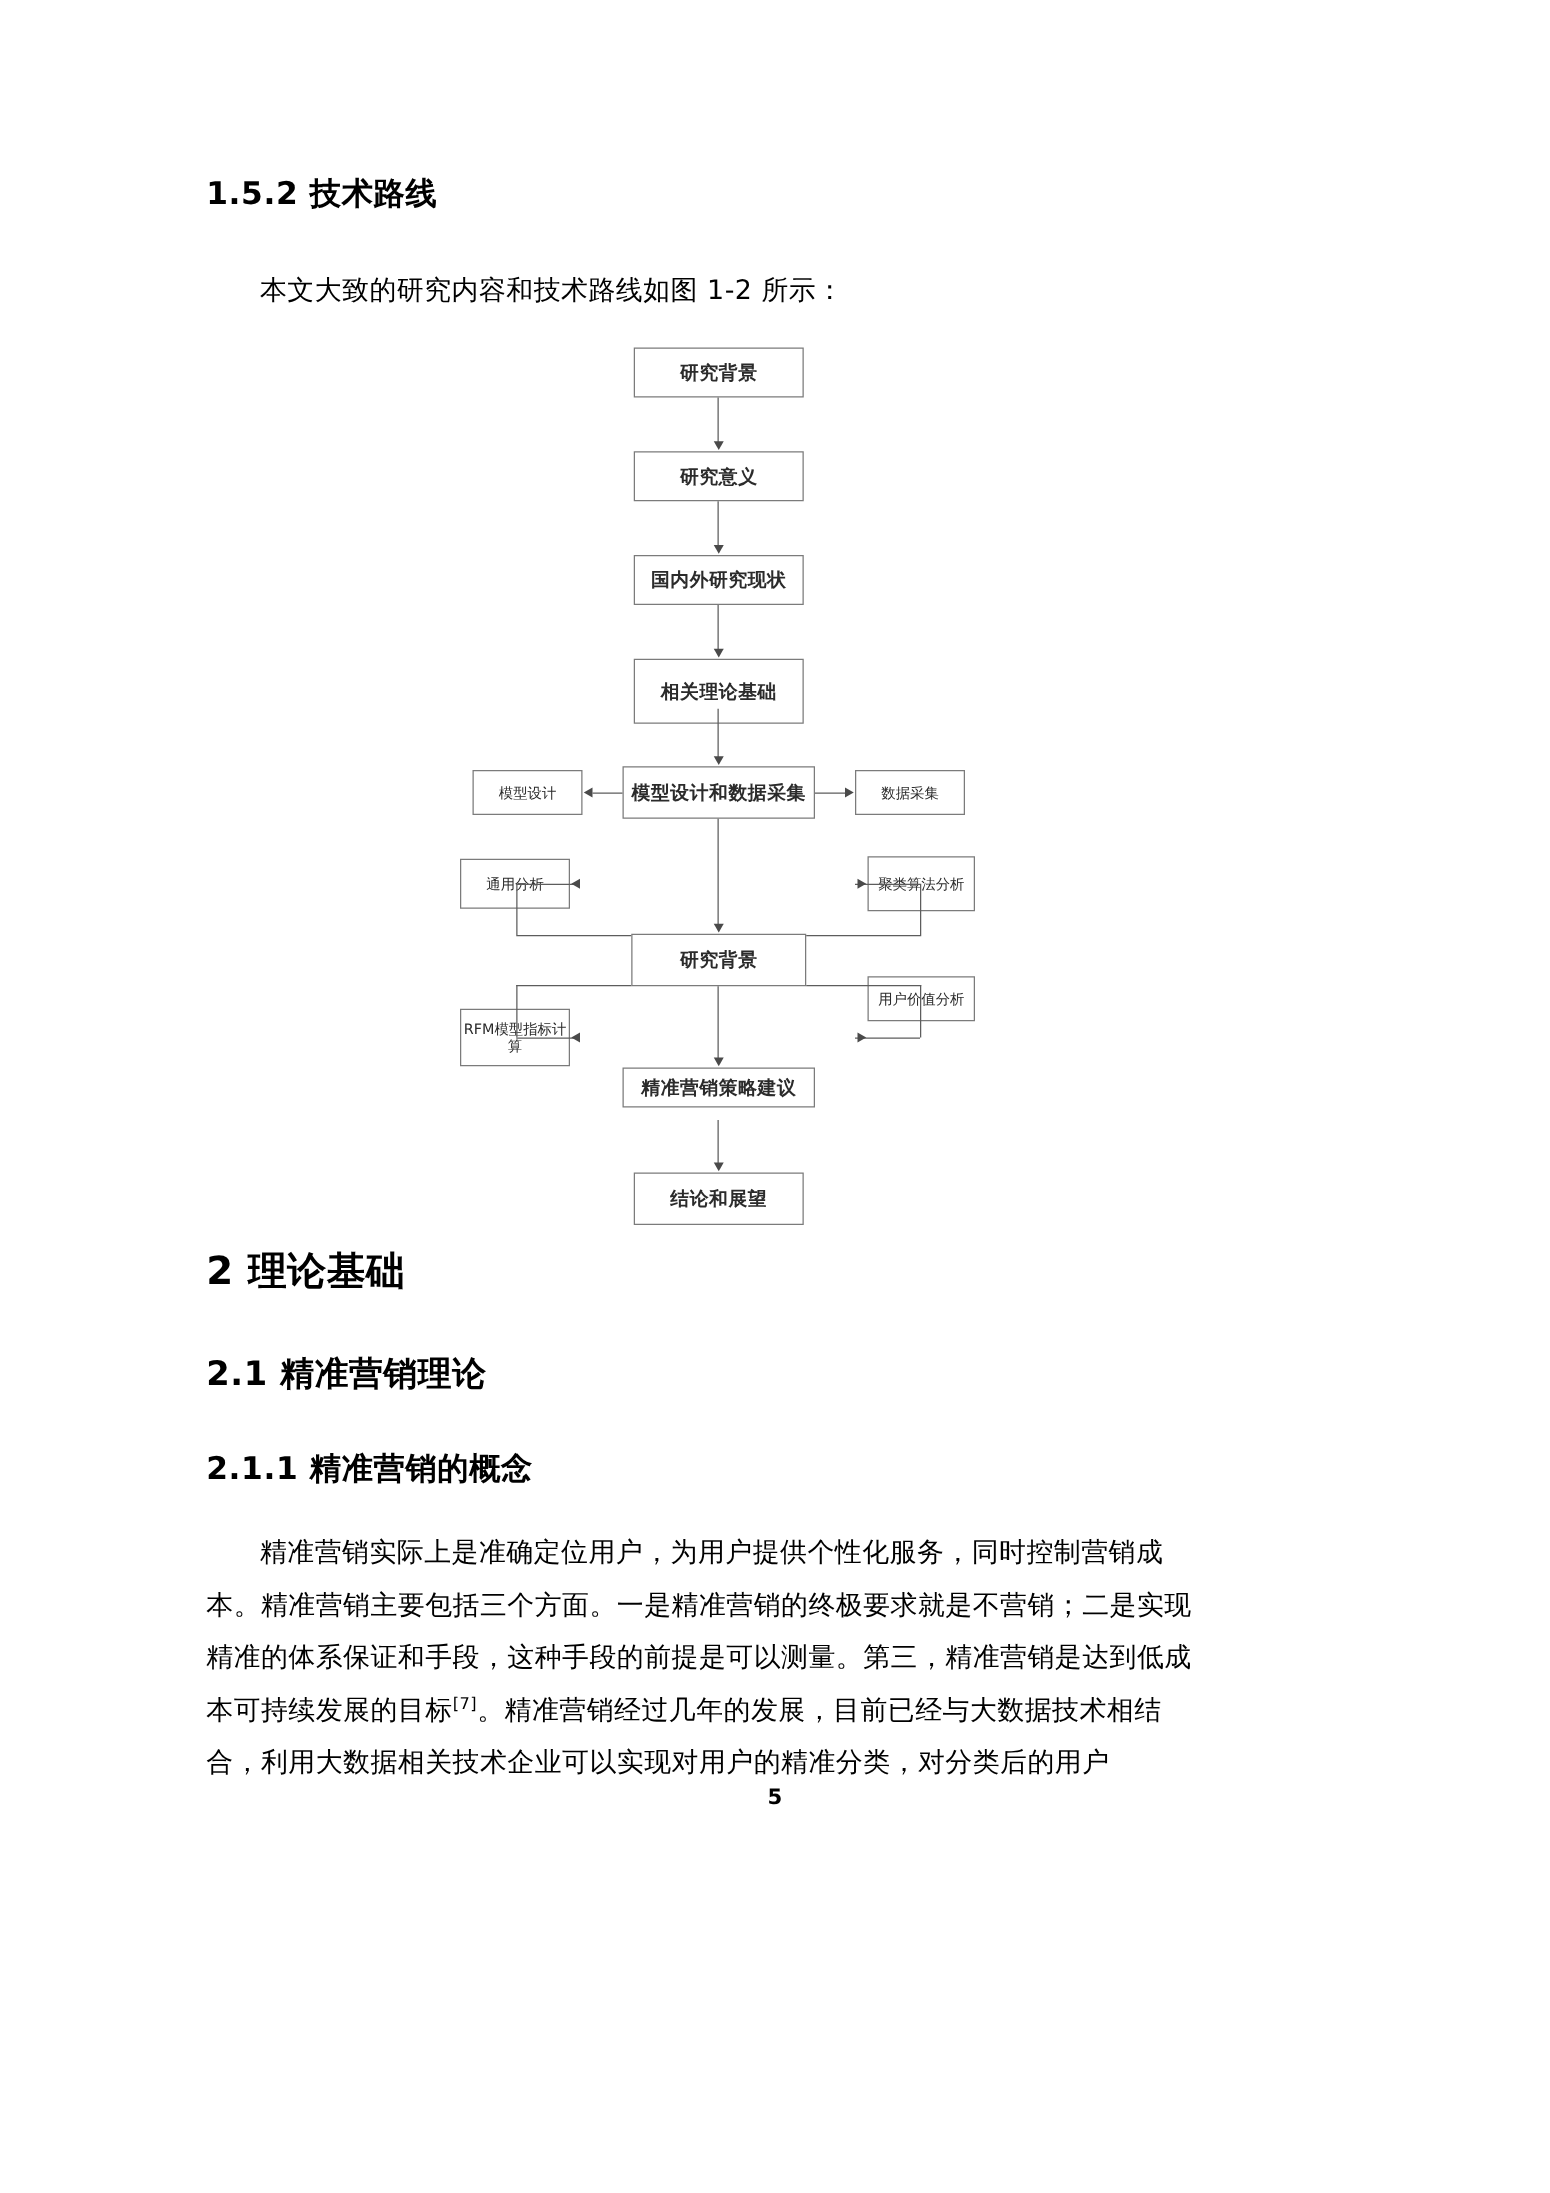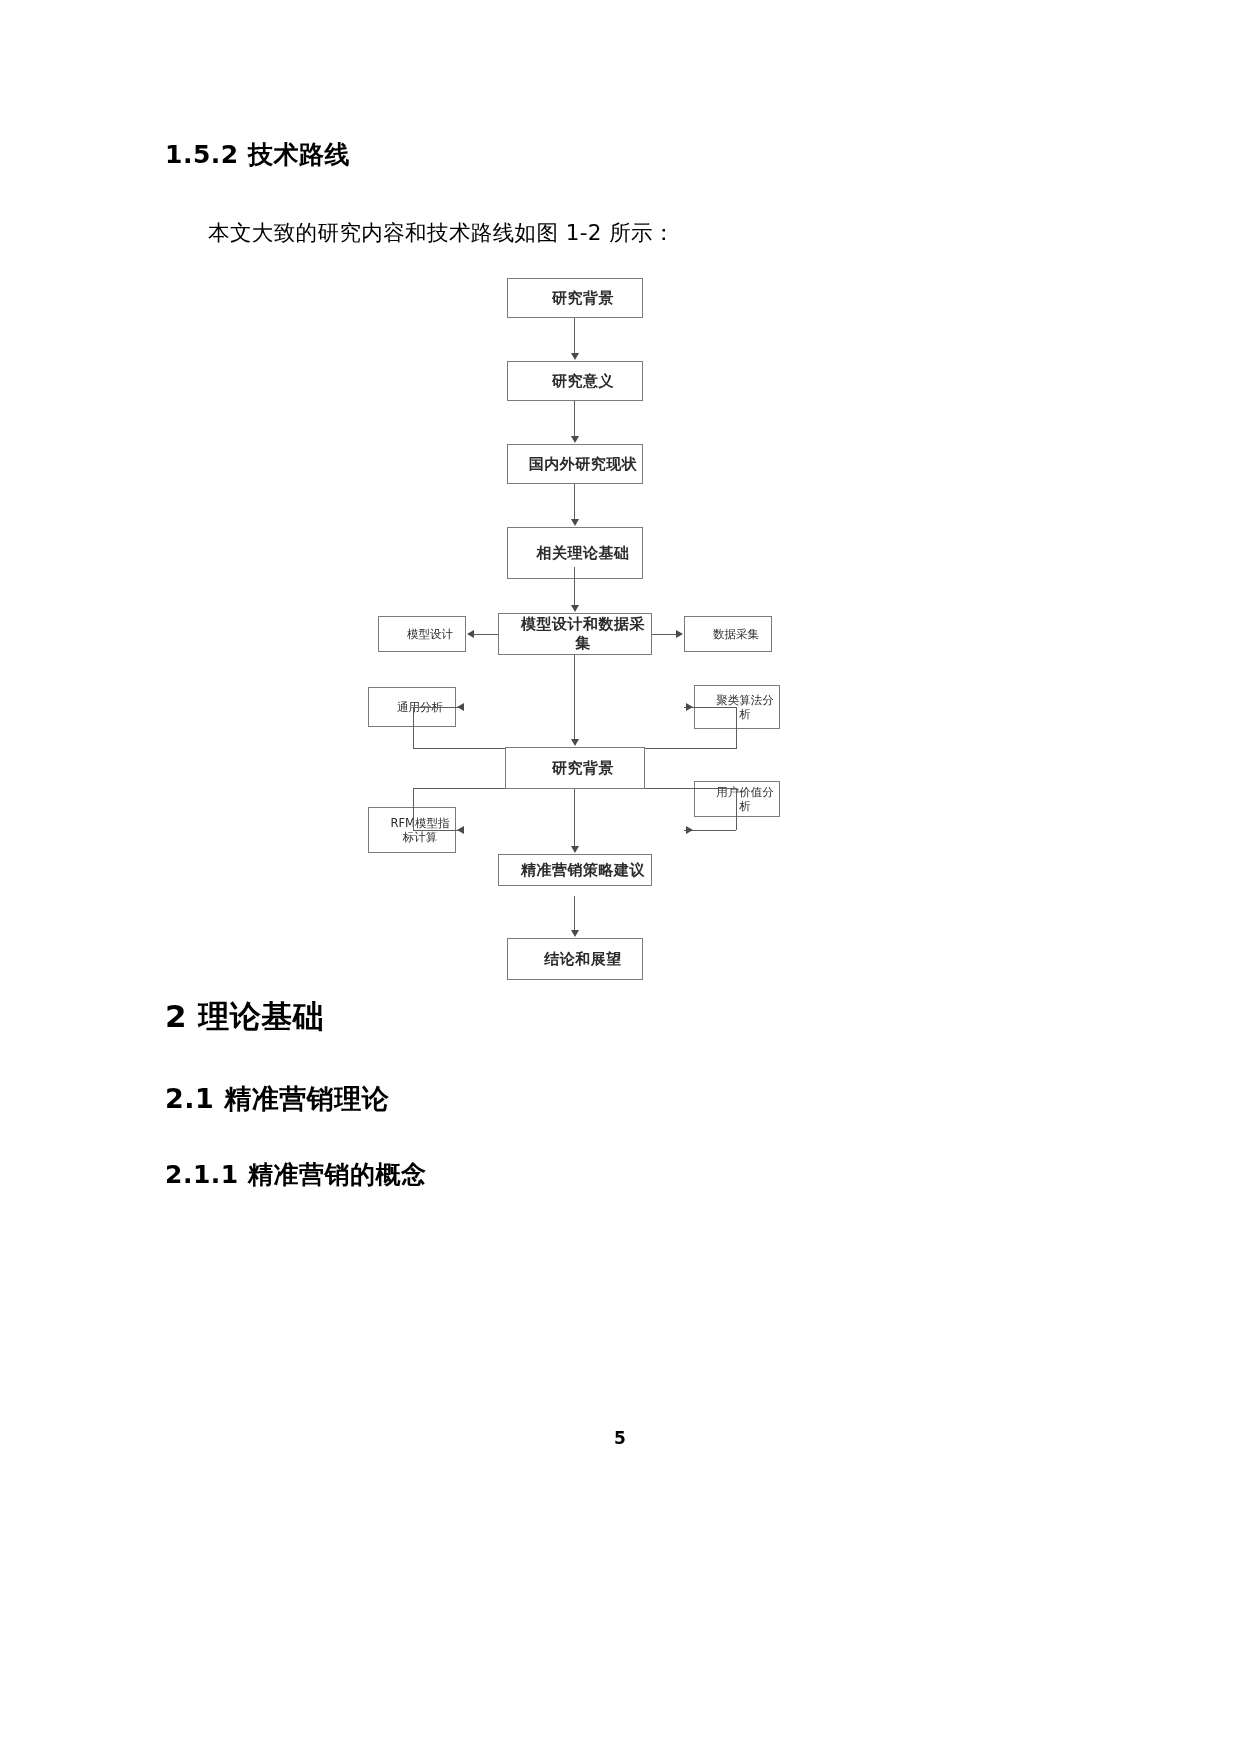--- a/index.html
+++ b/index.html
@@ -76,21 +76,20 @@
     position: absolute;
     border: 1px solid #7b7b7b;
     background: #ffffff;
     box-sizing: border-box;
     display: flex;
     align-items: center;
     justify-content: center;
     text-align: center;
     color: #2b2b2b;
     font-family: "DejaVu Sans", "Liberation Sans", sans-serif;
-    padding-left: 16px;
   }
   .fc-main {
     font-size: 15px;
     font-weight: bold;
     letter-spacing: 0.5px;
   }
   .fc-side {
     font-size: 11.5px;
     font-weight: normal;
     line-height: 1.25;
@@ -229,16 +228,17 @@
     <div class="fc-box fc-main" style="left:167px; top:673px; width:136px; height:42px;">结论和展望</div>
   </div>
 
 
   <div class="h1 abs" style="left:165px; top:996px;">2 理论基础</div>
 
   <div class="h2 abs" style="left:165px; top:1081px;">2.1  精准营销理论</div>
 
   <div class="h3 abs" style="left:165px; top:1158px;">2.1.1  精准营销的概念</div>
 
+  <div class="para indent abs" style="left:165px; top:1222px; width:795px;"><span>精准营销实际上是准确定位用户，为用户提供个性化服务，同时控制营销成本。精准营销主要包括三个方面。一是精准营销的终极要求就是不营销；二是实现精准的体系保证和手段，这种手段的前提是可以测量。第三，精准营销是达到低成本可持续发展的目标</span><span class="sup">[7]</span><span>。精准营销经过几年的发展，目前已经与大数据技术相结合，利用大数据相关技术企业可以实现对用户的精准分类，对分类后的用户</span></div>
 
   <div class="pagenum" style="left:0; top:1428px;">5</div>
 
 </div>
 
 </body></html>

